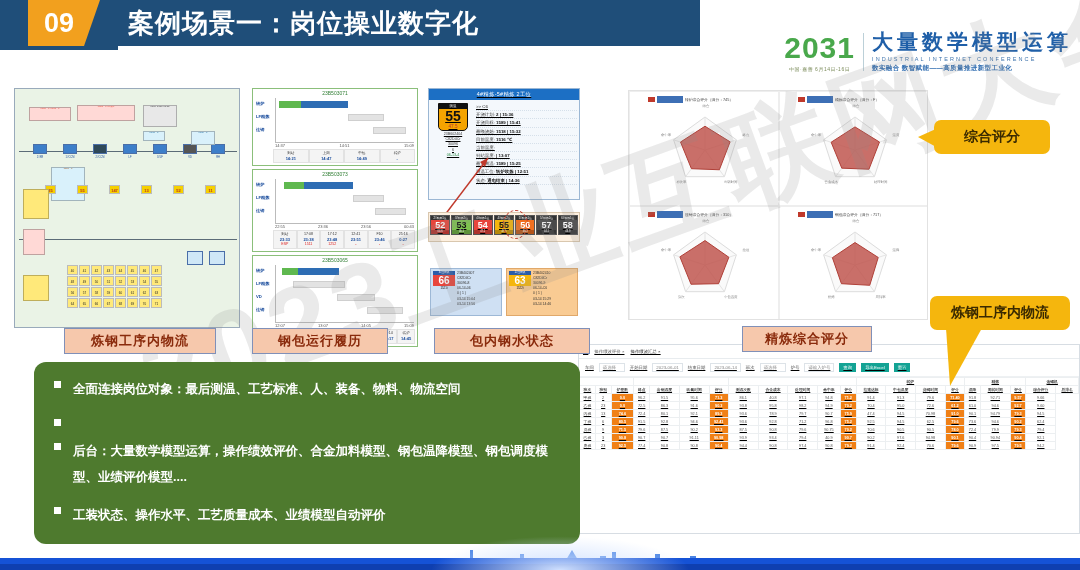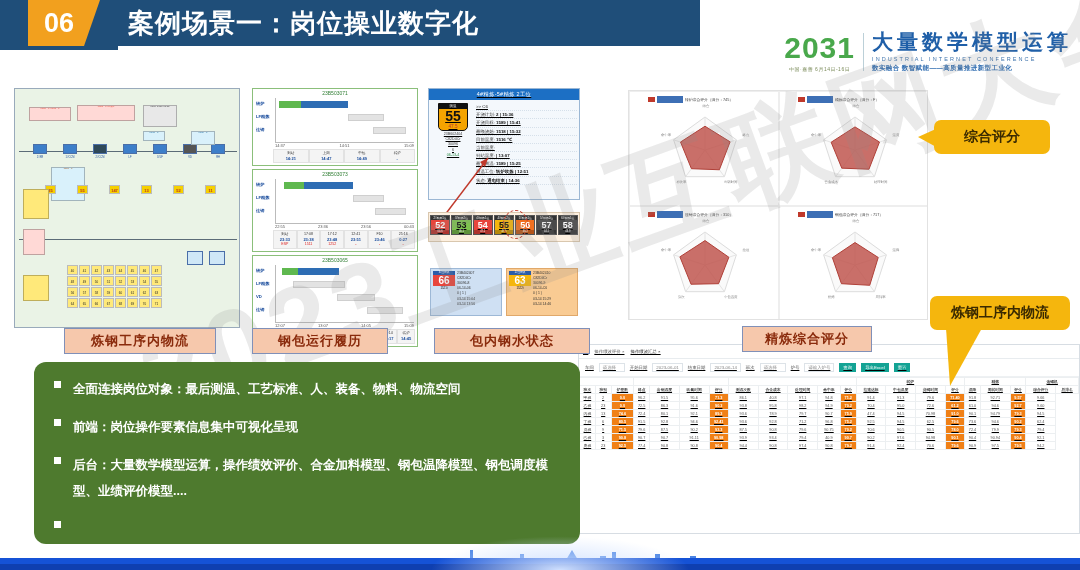--- a/index.html
+++ b/index.html
@@ -148,21 +148,21 @@
   #footer { position:absolute; left:0; bottom:0; width:1080px; height:34px; overflow:hidden; }
   #footer .glow { position:absolute; left:430px; bottom:0; width:260px; height:34px;
                   background:radial-gradient(ellipse at 50% 100%, #cfe0ff 0%, rgba(255,255,255,0) 70%); }
 </style>
 </head>
 <body>
 
 <div id="header-bar">
   <div class="hdr-blue"></div>
   <div class="hdr-orange"></div>
-  <div class="hdr-num">06</div>
+  <div class="hdr-num">09</div>
   <div class="hdr-title">案例场景一：岗位操业数字化</div>
 </div>
 <div id="hdr-underline"></div>
 
 <div id="logo">
   <div>
     <div class="logo-year">2031</div>
     <div class="logo-date">中国·嘉善 6月14日-16日</div>
   </div>
   <div class="logo-div"></div>
@@ -761,28 +761,28 @@
   <polygon points="0,0 36,0 4,58" fill="#f5b60d"></polygon>
 </svg>
 
 <div id="green-box">
     <div class="bullet">
       <div class="bsq"></div>
       <div class="btxt">全面连接岗位对象：最后测温、工艺标准、人、装备、物料、物流空间</div>
     </div>
     <div class="bullet">
       <div class="bsq"></div>
-      <div class="btxt">前端：岗位操作要素信息集中可视化呈现</div>
     </div>
     <div class="bullet">
       <div class="bsq"></div>
       <div class="btxt">后台：大量数学模型运算，操作绩效评价、合金加料模型、钢包温降模型、钢包调度模型、业绩评价模型....</div>
     </div>
     <div class="bullet">
       <div class="bsq"></div>
+      <div class="btxt">工装状态、操作水平、工艺质量成本、业绩模型自动评价</div>
     </div>
   </div>
 
 <div id="footer">
   <div class="glow"></div>
   <svg width="1080" height="34">
     <g fill="#2b6fe0" opacity="0.85">
       <rect x="470" y="14" width="3" height="20"></rect>
       <rect x="520" y="18" width="4" height="16"></rect>
       <polygon points="560,34 572,14 584,34"></polygon>

